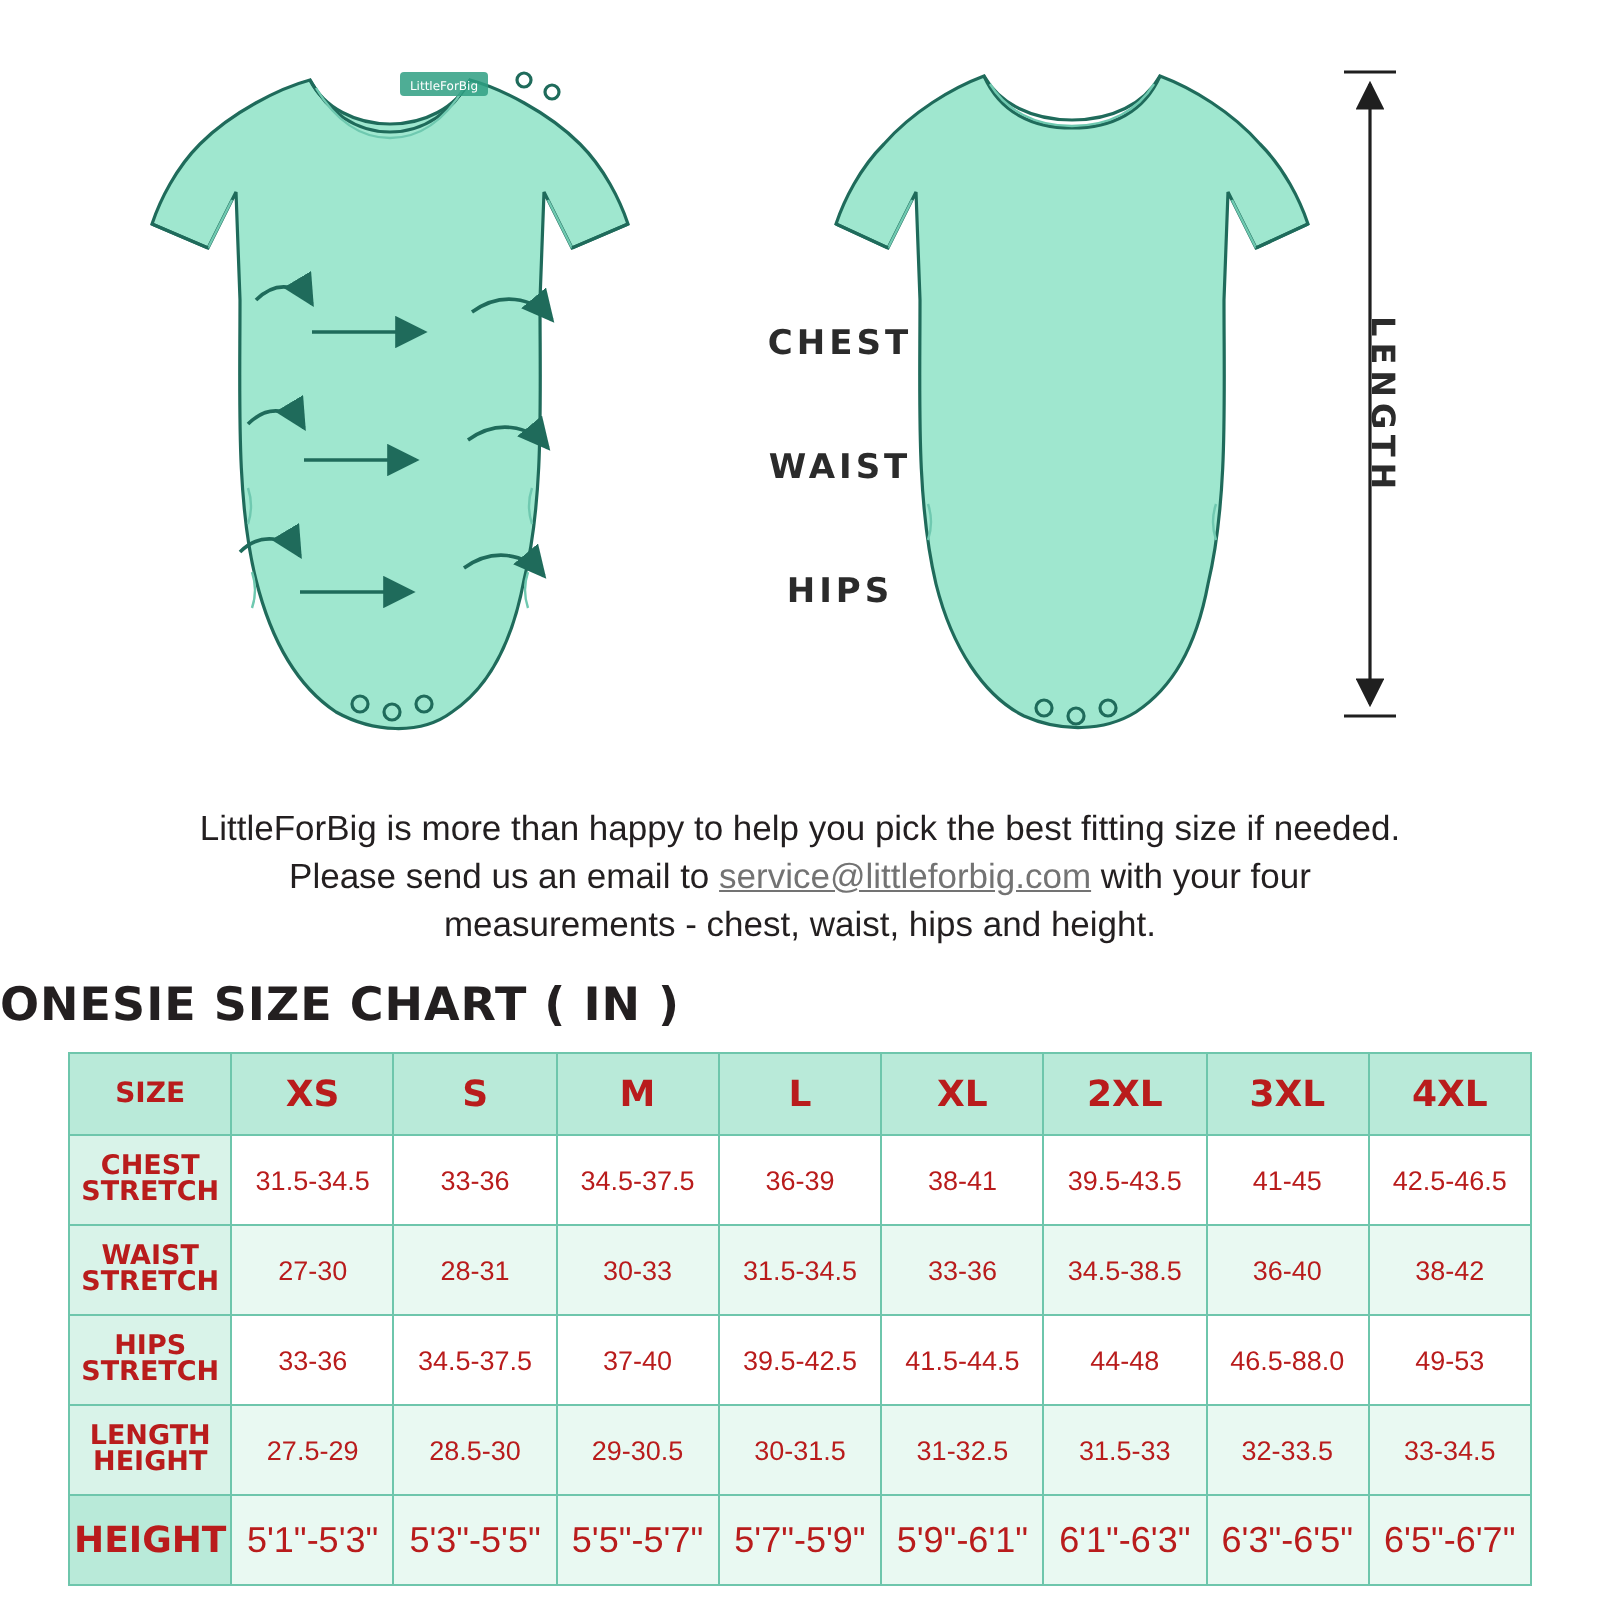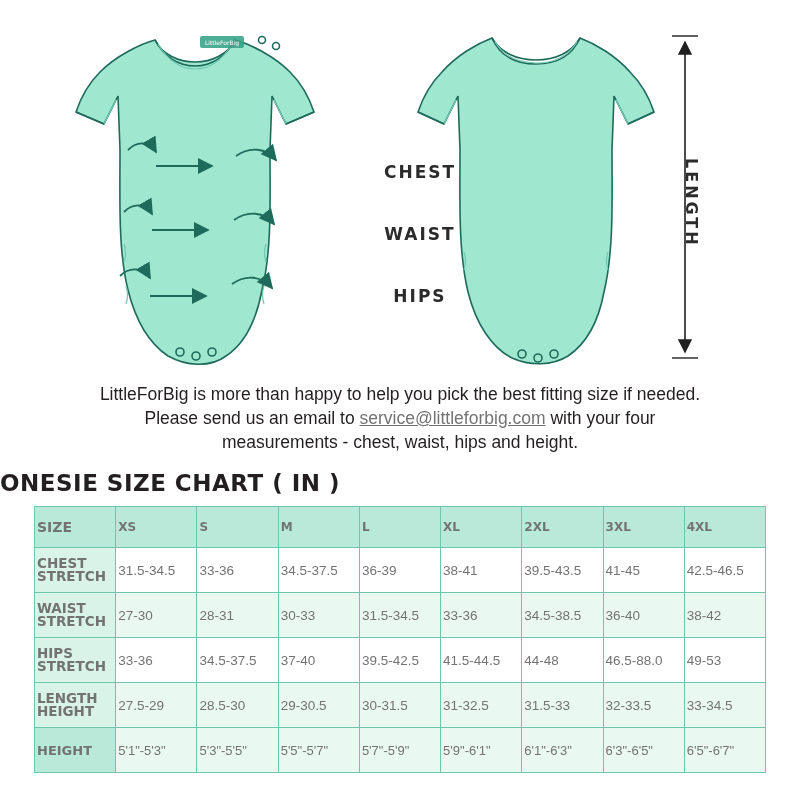--- a/index.html
+++ b/index.html
@@ -57,21 +57,21 @@
     letter-spacing: 3px;
     color: #2b2b2b;
   }
 
   
   .help-text {
     text-align: center;
     font-size: 17.5px;
     line-height: 24px;
     color: #231f20;
-    margin-top: 2px;
+    margin-top: 22px;
     padding: 0 40px;
   }
   .help-email {
     color: #737373;
   }
 
   
   .chart-title {
     text-align: left;
     font-family: "DejaVu Sans", sans-serif;
@@ -88,31 +88,31 @@
     padding: 0 34px;
   }
   table.size-chart {
     width: 732px;
     border-collapse: collapse;
     table-layout: fixed;
   }
   table.size-chart th,
   table.size-chart td {
     border: 1px solid #6ec6ac;
-    text-align: left;
+    text-align: center;
     font-size: 13.5px;
-    color: #737373;
+    color: #b91c1c;
     height: 44px;
     padding: 0 2px;
   }
   table.size-chart thead th {
     background: #b9ead9;
     font-family: "DejaVu Sans", sans-serif;
     font-weight: bold;
-    font-size: 12px;
+    font-size: 18px;
     height: 40px;
   }
   table.size-chart thead th.col-size {
     font-size: 14px;
   }
   .row-head {
     background: #d9f3e9;
     font-family: "DejaVu Sans", sans-serif;
     font-weight: bold;
     font-size: 11.5px;
@@ -120,21 +120,21 @@
     width: 88px;
   }
   tr.alt td {
     background: #e9f9f2;
   }
   tr.alt .row-head {
     background: #d9f3e9;
   }
   tr.height-row td {
     background: #e9f9f2;
-    font-size: 13px;
+    font-size: 18px;
   }
   tr.height-row .row-head {
     background: #b9ead9;
   }
   td.val {
     background: #ffffff;
   }
 </style>
 </head>
 <body>

